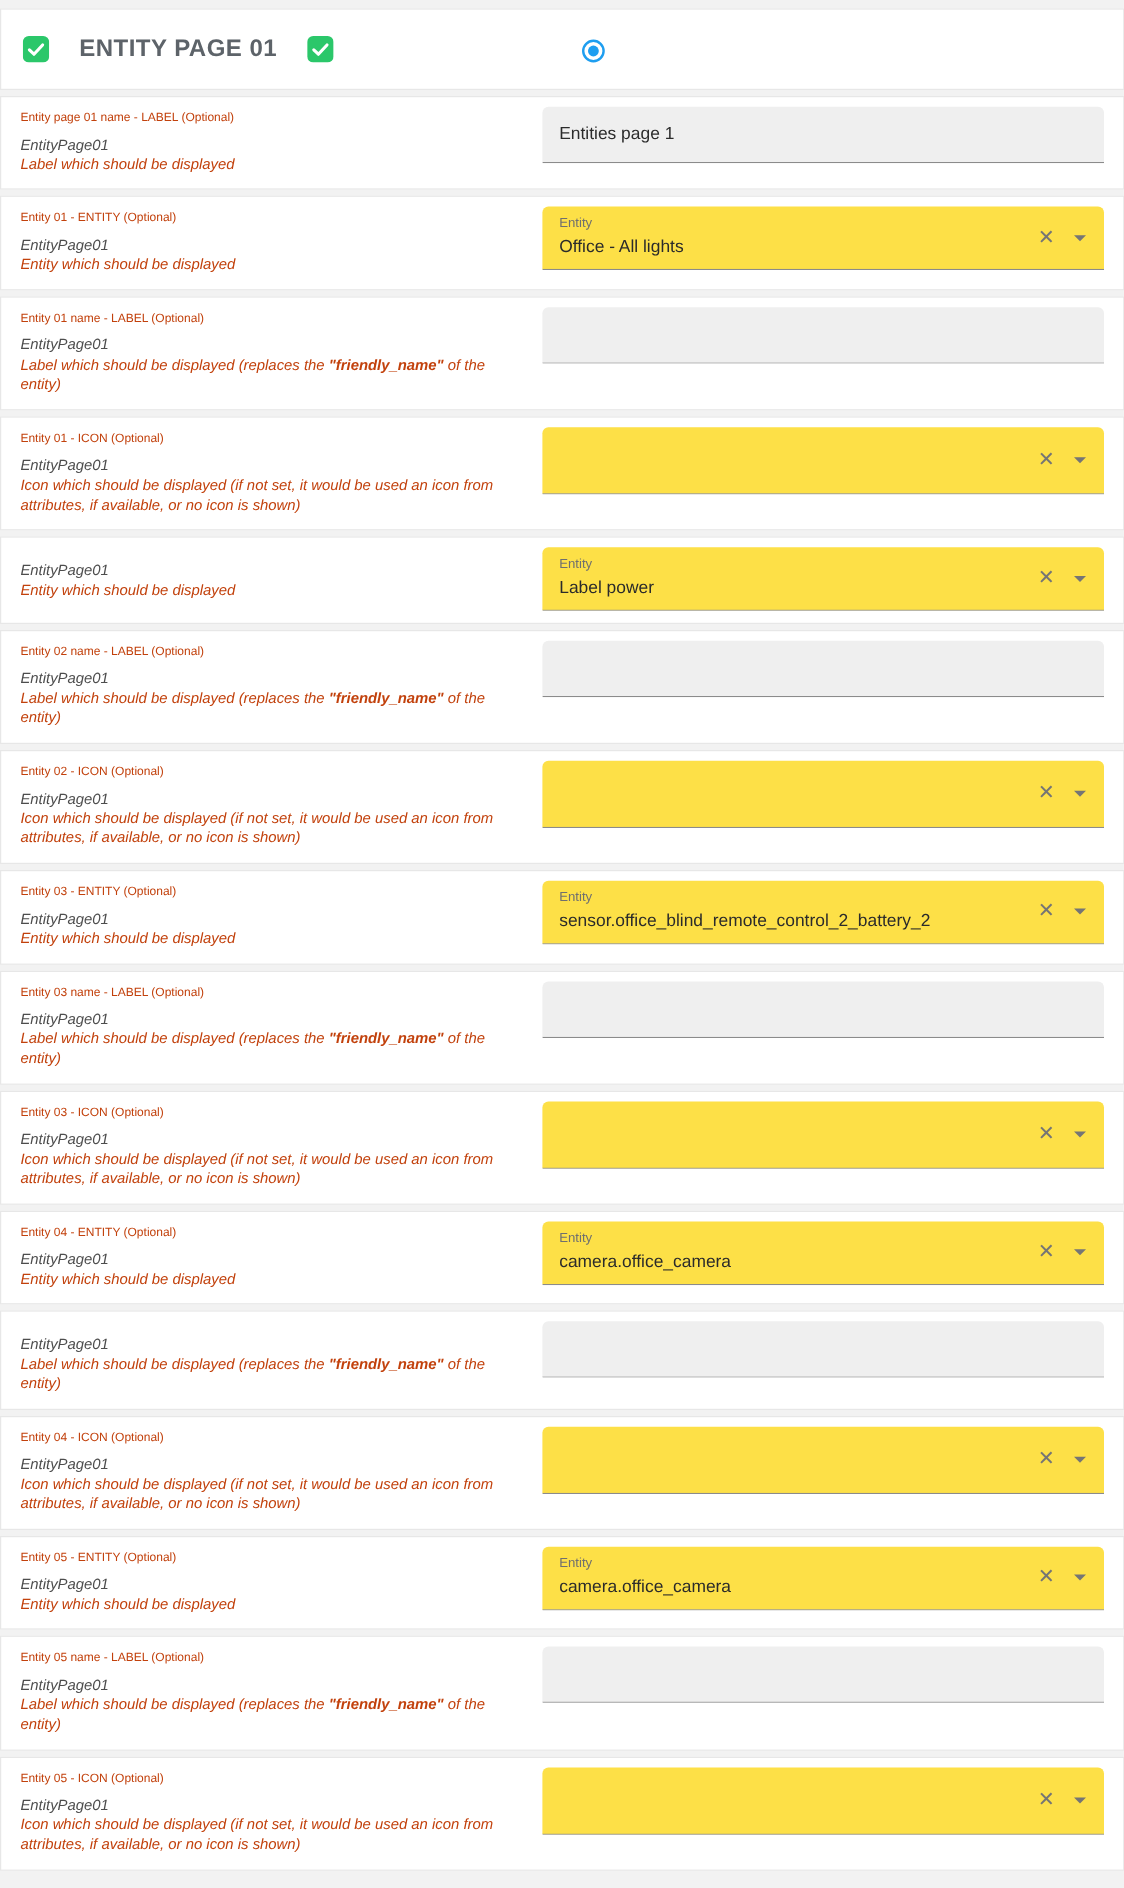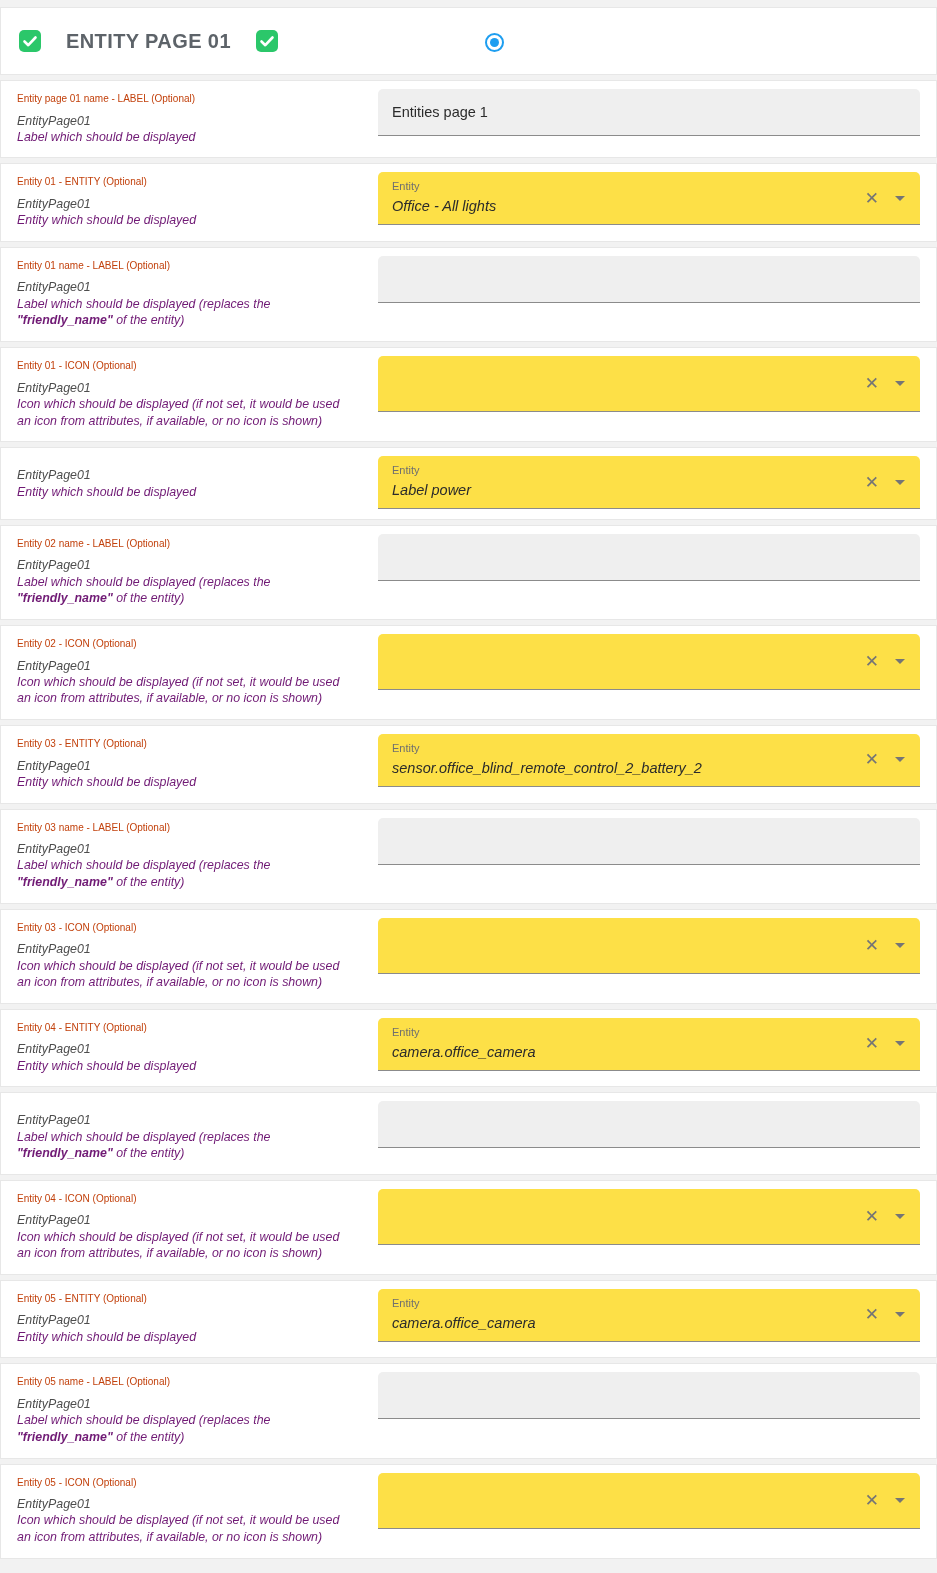--- a/index.html
+++ b/index.html
@@ -53,25 +53,25 @@
   .radio-dot { width: 9px; height: 9px; border-radius: 50%; background: #1e9ef0; }
   
   .row { display: flex; align-items: flex-start; }
   .row-left { flex: 1; padding: 12px 20px 12px 16px; min-width: 0; }
   .row-title { font-size: 10px; color: #c2410c; line-height: 1.25; }
   .row-schema {
     font-size: 12.4px; font-style: italic; color: #4d4d4d;
     margin-top: 7px; line-height: 1.32;
   }
   .row-desc {
-    font-size: 12.4px; font-style: italic; color: #701a75;
+    font-size: 12.4px; font-style: italic; color: #c2410c;
     line-height: 1.34; max-width: 428px;
   }
   .row-desc b { font-weight: bold; }
-  .row-right { width: 558px; flex: none; padding: 8px 16px 10px 0; }
+  .row-right { width: 484px; flex: none; padding: 8px 16px 10px 0; }
   
   .text-input {
     display: block; width: 100%; height: 47px;
     background: #efefef;
     border: none; border-bottom: 1px solid #8b8b8b;
     border-radius: 5px 5px 0 0;
     padding: 0 14px;
     font-size: 14.5px; color: #2b2b2b;
     font-family: "Liberation Sans", sans-serif;
     outline: none;
@@ -83,21 +83,21 @@
     background: #fde047;
     border-bottom: 1px solid #8b8b8b;
     border-radius: 5px 5px 0 0;
     padding: 8px 72px 8px 14px;
     cursor: pointer;
   }
   .select-box.tall { min-height: 56px; }
   .select-label { font-size: 11px; color: #6f6f6f; line-height: 1.25; }
   .select-value {
     font-size: 14.5px; color: #2b2b2b; margin-top: 4px;
-    white-space: nowrap; overflow: hidden; min-height: 18px; font-style: italic;
+    white-space: nowrap; overflow: hidden; min-height: 18px;
   }
   .select-icons {
     position: absolute; right: 15px; top: 0; bottom: 0;
     display: flex; align-items: center; gap: 16px;
   }
   .clear-x {
     font-size: 17px; color: #757575; line-height: 1;
     font-family: "DejaVu Sans", sans-serif;
     cursor: pointer;
   }

